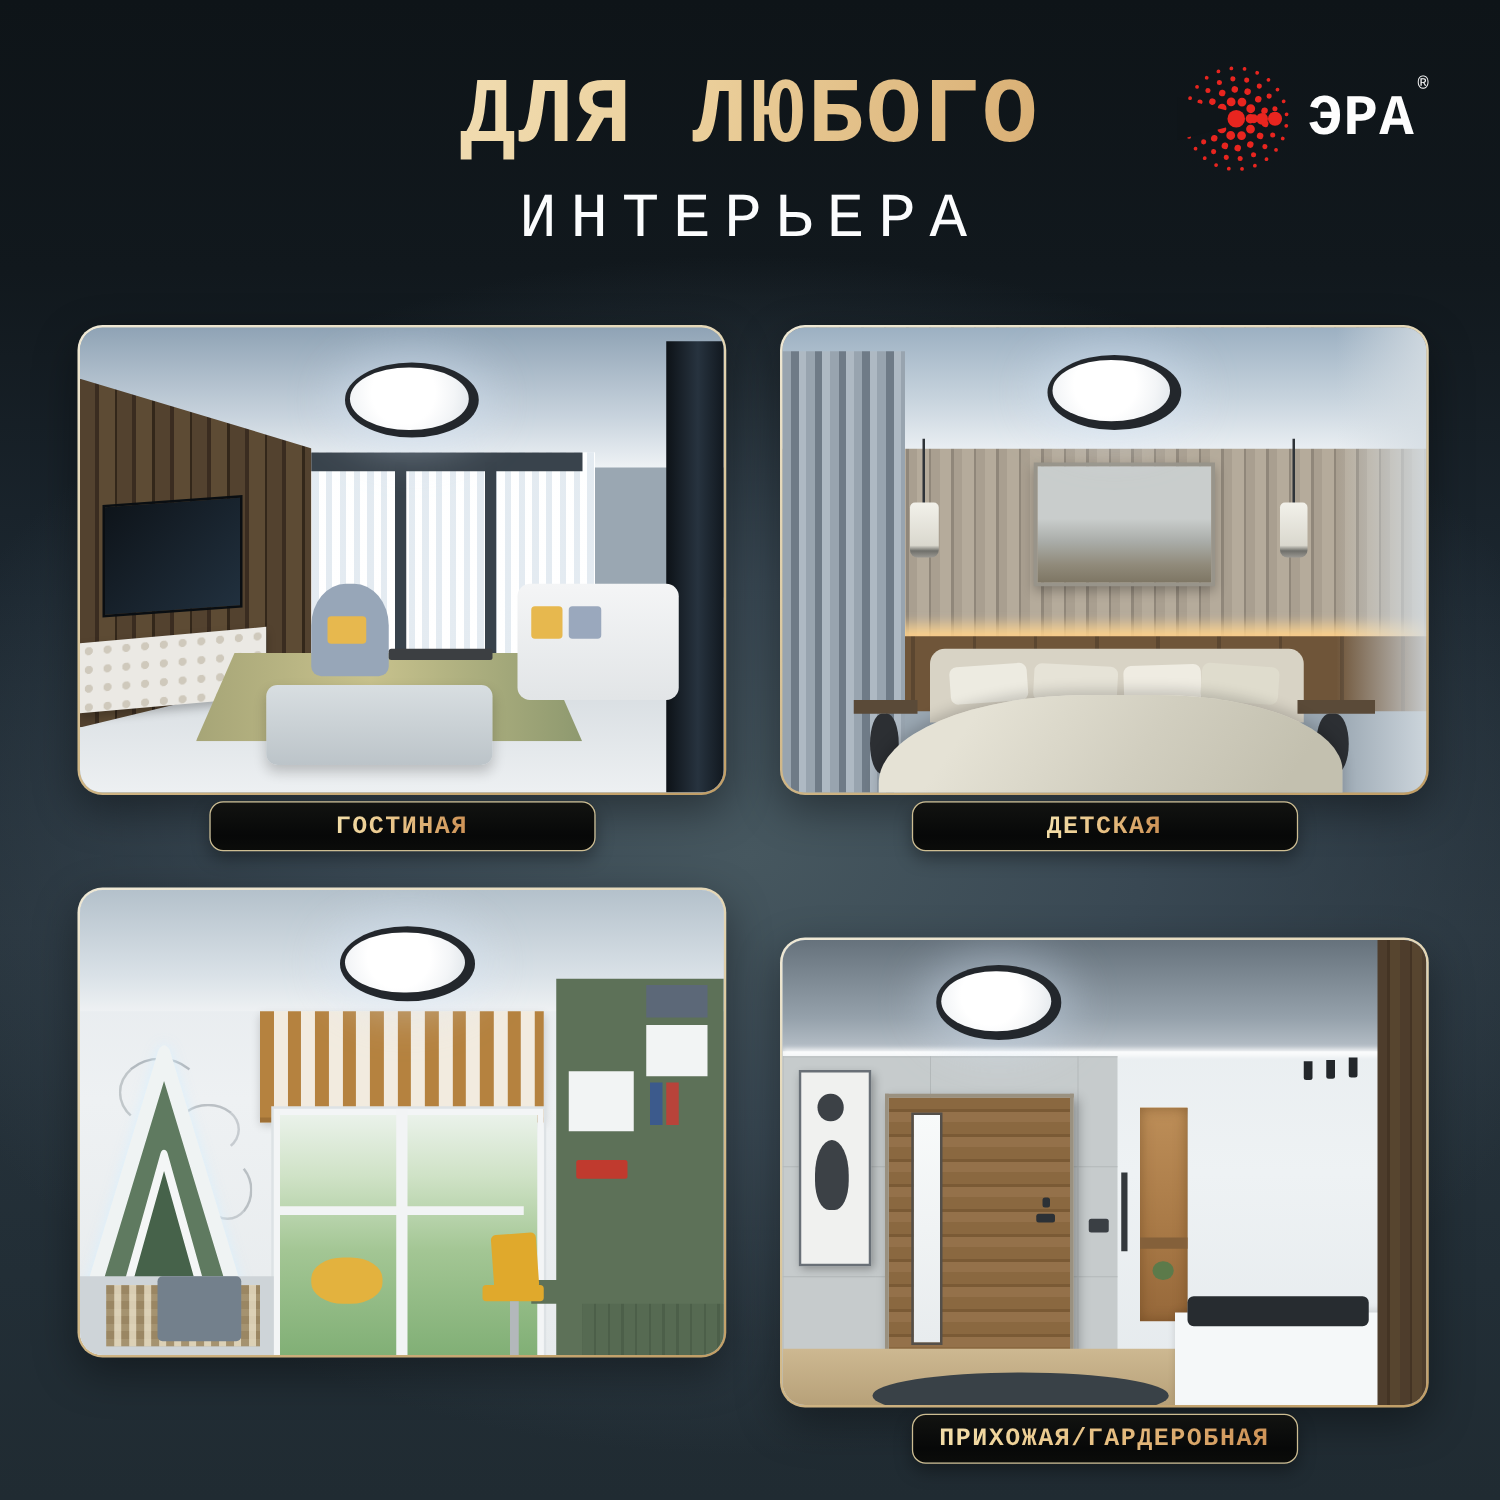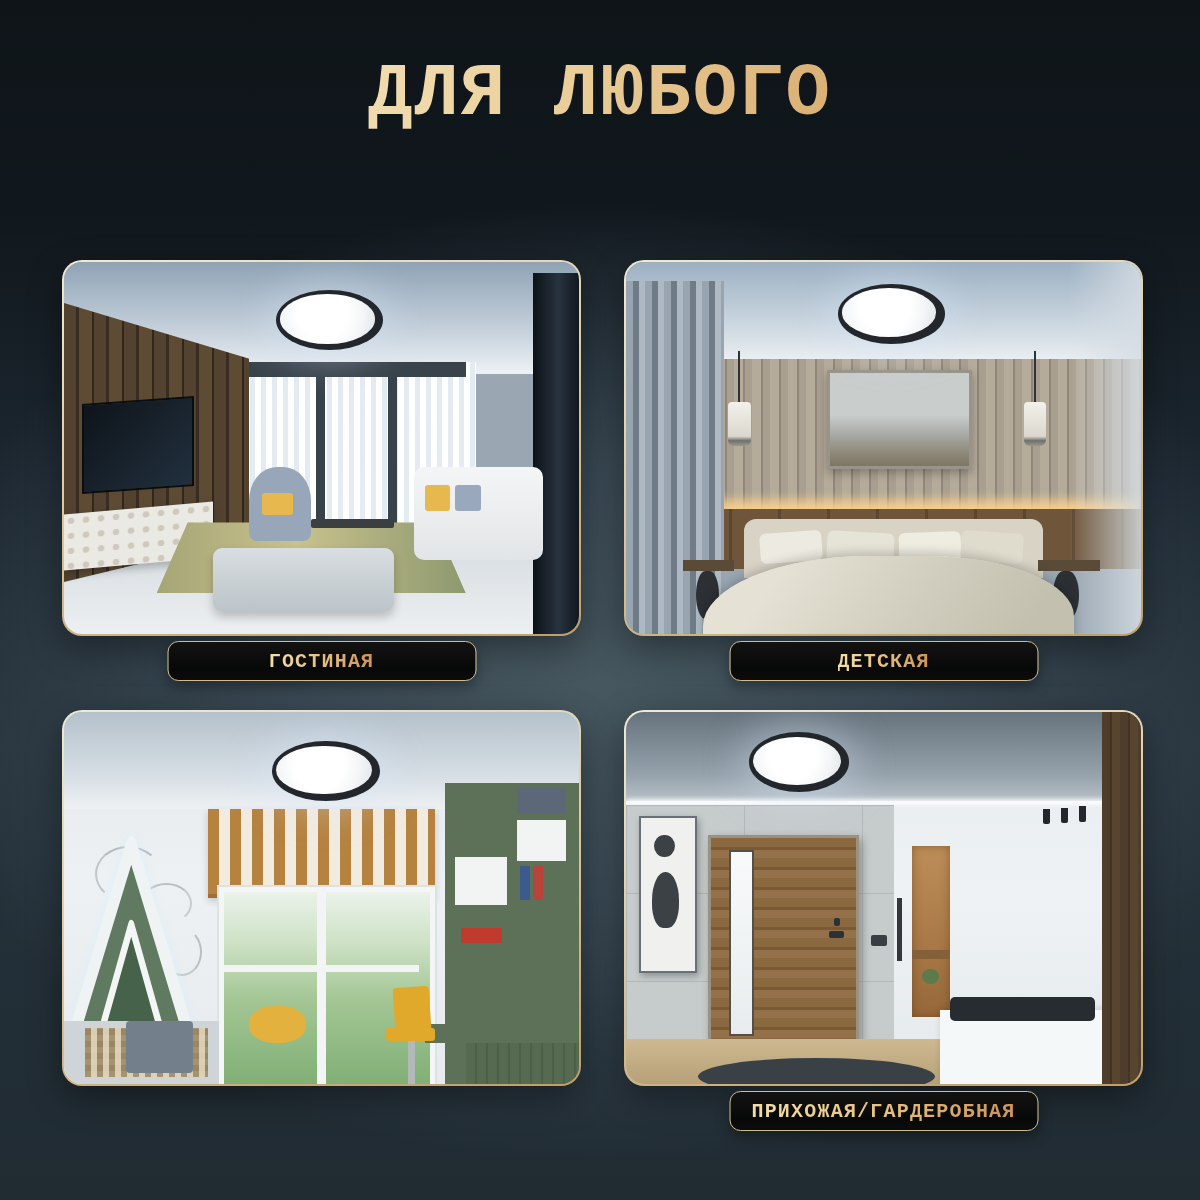--- a/index.html
+++ b/index.html
@@ -34,21 +34,40 @@
   .lamp{background:#23272c;border-radius:50%;box-shadow:0 0 36px 10px rgba(215,232,250,.38);}
   .lamp::after{content:"";position:absolute;left:4%;top:7%;right:8%;bottom:11%;border-radius:50%;
     background:radial-gradient(circle at 45% 40%,#ffffff 42%,#f3f5f7 68%,#dce2e7 100%);}
 </style>
 </head>
 <body>
 
 <div class="page">
 
   <div class="a title1">ДЛЯ ЛЮБОГО</div>
+  <div class="a title2">ИНТЕРЬЕРА</div>
 
+  <div class="a logo">
+    <svg width="94" height="98" viewBox="0 0 100 100">
+      <g fill="none" stroke="#e8251f" stroke-linecap="round">
+        <circle cx="50" cy="50" r="15" stroke-width="7.5" stroke-dasharray="0 9.4"></circle>
+        <circle cx="50" cy="50" r="25" stroke-width="5.6" stroke-dasharray="0 11.2" transform="rotate(10 50 50)"></circle>
+        <circle cx="50" cy="50" r="34" stroke-width="4.4" stroke-dasharray="0 11.9" transform="rotate(4 50 50)"></circle>
+        <circle cx="50" cy="50" r="43" stroke-width="3.2" stroke-dasharray="0 11.3" transform="rotate(8 50 50)"></circle>
+      </g>
+      <polygon points="0,32 50,45 50,55 0,68" fill="#0f1519"></polygon>
+      <g fill="#e8251f">
+        <circle cx="50" cy="50" r="7.5"></circle>
+        <circle cx="62" cy="50" r="4"></circle>
+        <circle cx="72" cy="50" r="5"></circle>
+        <circle cx="83" cy="50" r="6"></circle>
+      </g>
+    </svg>
+    <div class="logo-text"><span>ЭРА</span><sup>®</sup></div>
+  </div>
 
   <div class="card" style="left:62px;top:260px;">
     <div class="photo">
       <div class="a" style="left:0;top:0;width:100%;height:30%;background:linear-gradient(180deg,#8fa3b5 0%,#c9d4de 65%,#eef2f5 100%);"></div>
       <div class="a" style="left:0;top:58%;width:100%;height:42%;background:linear-gradient(180deg,#c6ced4,#edf0f2);"></div>
       <div class="a" style="left:34%;top:27%;width:46%;height:51%;background:repeating-linear-gradient(90deg,rgba(224,232,239,.85) 0 5px,rgba(255,255,255,.95) 5px 11px),linear-gradient(180deg,#f4f8fb,#ffffff);"></div>
       <div class="a" style="left:36%;top:27%;width:42%;height:4%;background:#39434c;"></div>
       <div class="a" style="left:49%;top:29%;width:1.6%;height:47%;background:#38424b;"></div>
       <div class="a" style="left:63%;top:29%;width:1.6%;height:47%;background:#38424b;"></div>
       <div class="a" style="left:0;top:11%;width:36%;height:75%;background:repeating-linear-gradient(90deg,#53422f 0 12px,#3a2c20 12px 15px,#5d4b34 15px 28px,#33271a 28px 30px);clip-path:polygon(0 0,100% 20%,100% 84%,0 100%);"></div>
@@ -128,21 +147,21 @@
       <div class="a" style="left:91%;top:41.5%;width:2%;height:9%;background:#b8433a;"></div>
       <div class="a" style="left:70%;top:84%;width:30%;height:5%;background:#5d7158;"></div>
       <div class="a" style="left:78%;top:89%;width:22%;height:11%;background:repeating-linear-gradient(90deg,#566a52 0 9px,#4c5f49 9px 11px);"></div>
       <div class="a" style="left:64%;top:74%;width:7%;height:12%;background:#e0a92c;border-radius:4px;transform:rotate(-4deg);"></div>
       <div class="a" style="left:62.5%;top:85%;width:9.5%;height:3.5%;background:#e0a92c;border-radius:3px;"></div>
       <div class="a" style="left:66.8%;top:88.5%;width:1.3%;height:11.5%;background:#b3b8bb;"></div>
       <div class="a lamp" style="left:40.4%;top:7.9%;width:21%;height:16%;"></div>
     </div>
   </div>
 
-  <div class="card" style="left:624px;top:710px;">
+  <div class="card" style="left:624px;top:750px;">
     <div class="photo">
       <div class="a" style="left:0;top:0;width:100%;height:100%;background:linear-gradient(180deg,#e6ebee 0%,#eef2f4 50%,#e4e9ec 100%);"></div>
       <div class="a" style="left:0;top:0;width:100%;height:24%;background:linear-gradient(180deg,#66727c,#95a1ab 70%,#b8c1c9);"></div>
       <div class="a" style="left:0;top:23.5%;width:100%;height:1.6%;background:rgba(255,255,255,.85);filter:blur(2px);"></div>
       <div class="a" style="left:0;top:25%;width:52%;height:66%;background:linear-gradient(#b3b8b9 1px,transparent 1px) 0 0/100% 88px,linear-gradient(90deg,#b3b8b9 1px,transparent 1px) 0 0/118px 100%,#c6cbcc;"></div>
       <div class="a" style="left:2.5%;top:28%;width:10.5%;height:41%;background:#f0f1ef;border:2px solid #697077;box-shadow:2px 3px 7px rgba(0,0,0,.3);"></div>
       <div class="a" style="left:5.5%;top:33%;width:4%;height:6%;background:#3c4146;border-radius:50%;"></div>
       <div class="a" style="left:5%;top:43%;width:5.2%;height:15%;background:#3c4146;border-radius:50% 50% 42% 42%;"></div>
       <div class="a" style="left:16%;top:33%;width:28%;height:57%;background:repeating-linear-gradient(180deg,#8a6840 0 9px,#7a5a35 9px 12px,#94714a 12px 20px);border:3px solid #9a9180;border-bottom:none;box-shadow:3px 4px 9px rgba(0,0,0,.3);"></div>
       <div class="a" style="left:20%;top:37%;width:4%;height:49%;background:linear-gradient(180deg,#f8fafa,#e8ecee);border:2px solid #544f49;"></div>

